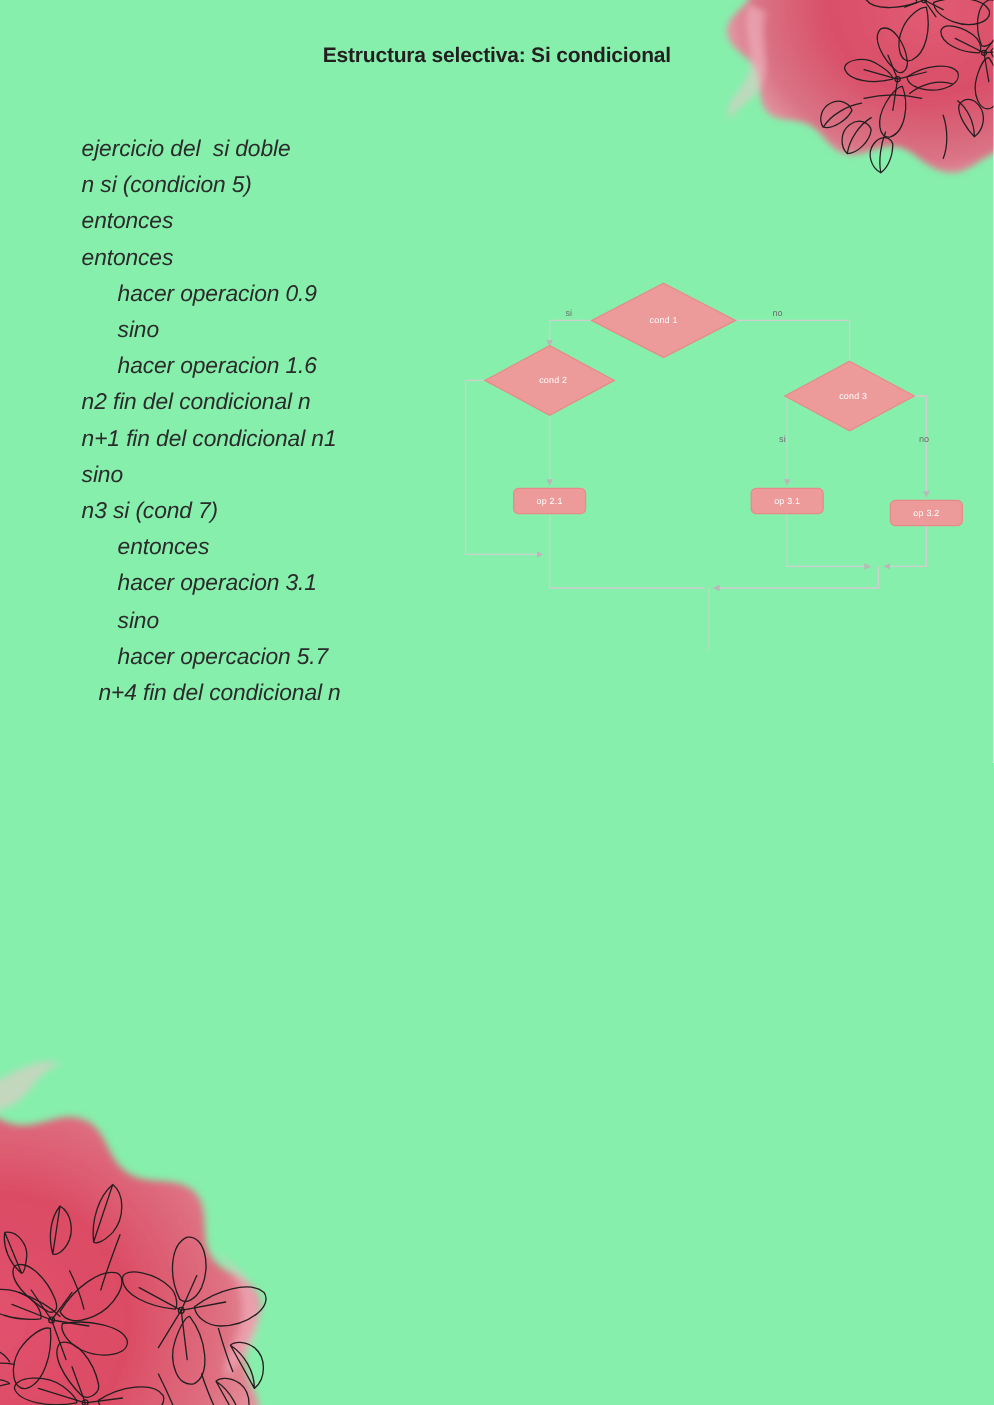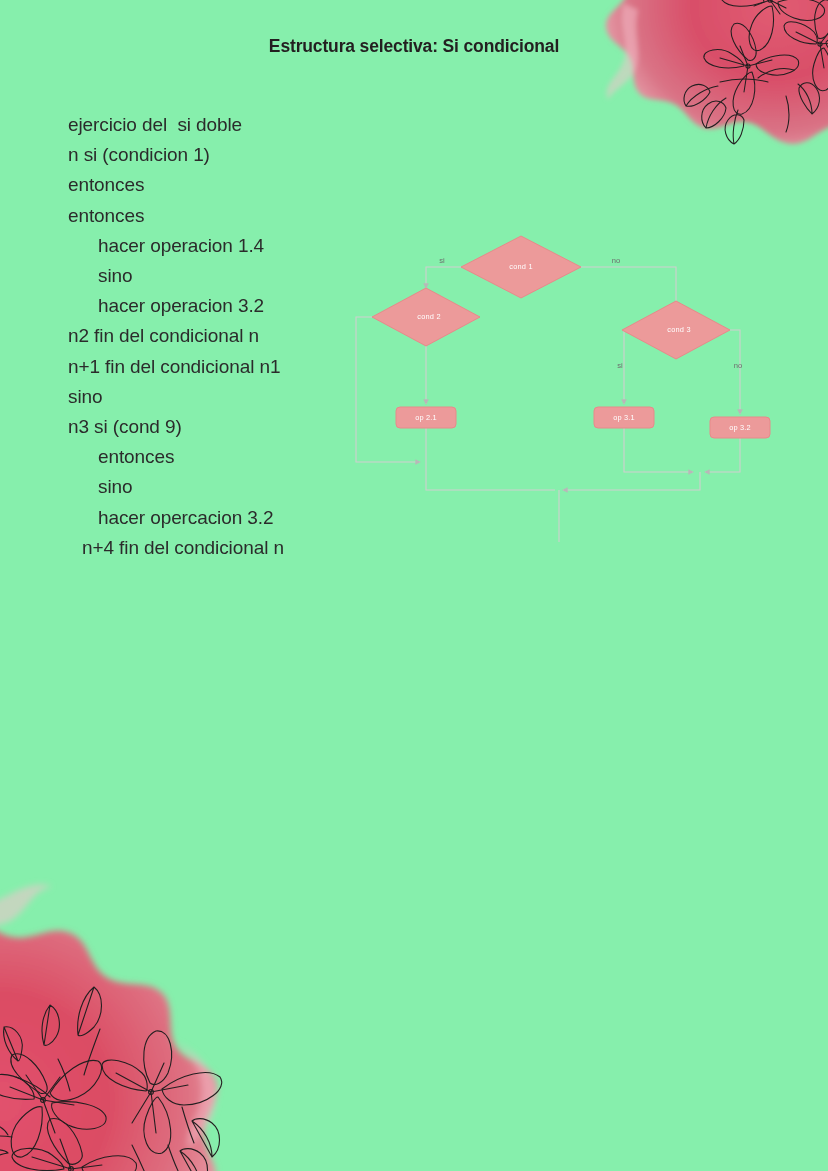--- a/index.html
+++ b/index.html
@@ -53,33 +53,34 @@
 
   
   .algo {
     position: absolute;
     left: 68px;
     top: 110px;
     width: 330px;
   }
   .algo-line {
     font-size: 19px;
+    font-style: italic;
     line-height: 30.2px;
     color: #2b2b2b;
     white-space: pre;
     letter-spacing: -0.1px;
   }
   .ind-0 { padding-left: 0px; }
   .ind-1 { padding-left: 30px; }
   .ind-2 { padding-left: 14px; }
 
   
   .chart {
     position: absolute;
-    left: 348px;
+    left: 380px;
     top: 222px;
     width: 440px;
     height: 330px;
   }
   .chart svg { display: block; }
 
   .node-label {
     font-family: "Liberation Sans", sans-serif;
     font-size: 7.4px;
     fill: #ffffff;
@@ -161,33 +162,34 @@
         <path d="M262,74 C272,70 284,72 290,78 M290,78 C284,88 272,92 264,86 C258,82 259,76 262,74 Z"></path>
         <path d="M230,34 C240,28 252,28 258,34 M258,34 C254,44 242,48 234,42 C229,38 228,36 230,34 Z"></path>
       </g>
     </svg>
   </div>
 
   <div class="title">Estructura selectiva: Si condicional</div>
 
   <div class="algo">
     <div class="algo-line ind-0">ejercicio del  si doble</div>
-    <div class="algo-line ind-0">n si (condicion 1)</div>
+    <div class="algo-line ind-0">n si (condicion 5)</div>
     <div class="algo-line ind-0">entonces</div>
     <div class="algo-line ind-0">entonces</div>
-    <div class="algo-line ind-1">hacer operacion 1.4</div>
+    <div class="algo-line ind-1">hacer operacion 0.9</div>
     <div class="algo-line ind-1">sino</div>
-    <div class="algo-line ind-1">hacer operacion 3.2</div>
+    <div class="algo-line ind-1">hacer operacion 1.6</div>
     <div class="algo-line ind-0">n2 fin del condicional n</div>
     <div class="algo-line ind-0">n+1 fin del condicional n1</div>
     <div class="algo-line ind-0">sino</div>
-    <div class="algo-line ind-0">n3 si (cond 9)</div>
+    <div class="algo-line ind-0">n3 si (cond 7)</div>
     <div class="algo-line ind-1">entonces</div>
+    <div class="algo-line ind-1">hacer operacion 3.1</div>
     <div class="algo-line ind-1">sino</div>
-    <div class="algo-line ind-1">hacer opercacion 3.2</div>
+    <div class="algo-line ind-1">hacer opercacion 5.7</div>
     <div class="algo-line ind-2">n+4 fin del condicional n</div>
   </div>
 
   <div class="chart">
     <svg viewBox="0 0 440 330" width="440" height="330" xmlns="http://www.w3.org/2000/svg">
       <defs>
         <marker id="arrow" viewBox="0 0 10 10" refX="8.5" refY="5" markerWidth="5" markerHeight="5" orient="auto-start-reverse">
           <path d="M 0 0 L 10 5 L 0 10 z" fill="#b8b8b8"></path>
         </marker>
         <marker id="arrowL" viewBox="0 0 10 10" refX="8.5" refY="5" markerWidth="5" markerHeight="5" orient="auto-start-reverse">

